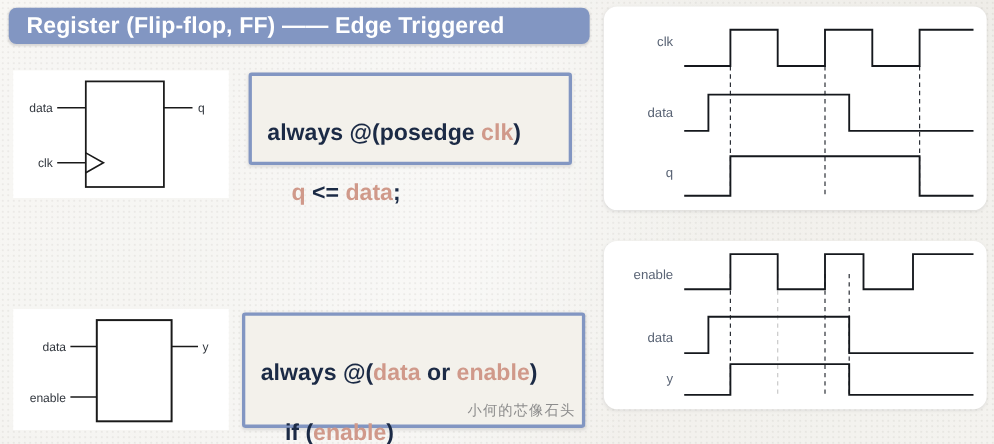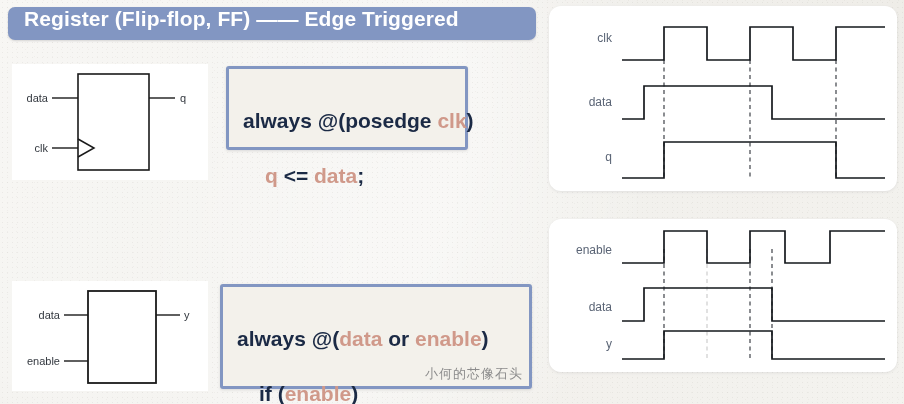--- a/index.html
+++ b/index.html
@@ -36,20 +36,21 @@
 
   
   .section-header {
     position: absolute;
     left: 8px;
     width: 528px;
     height: 33px;
     background: #8296c2;
     border-radius: 7px;
     display: flex;
+    align-items: center;
     padding-left: 16px;
     color: #ffffff;
     font-size: 21px;
     font-weight: bold;
     letter-spacing: .1px;
     white-space: nowrap;
     box-shadow: 0 1px 2px rgba(60,60,70,.18);
   }
   #header-register { top: 7px; }
   #header-latch    { top: 226px; }
@@ -73,21 +74,21 @@
     border-radius: 3px;
     padding: 10px 12px 10px 14px;
     font-family: "Liberation Sans", sans-serif;
     font-size: 21px;
     font-weight: bold;
     color: #1b2a45;
     line-height: 1.32;
     white-space: pre;
     box-shadow: 0 1px 3px rgba(60,60,70,.15);
   }
-  #code-register { left: 226px; top: 66px;  width: 242px; height: 84px; }
+  #code-register { left: 226px; top: 66px;  width: 294px; height: 84px; }
   #code-latch    { left: 220px; top: 284px; width: 312px; height: 105px; }
 
   .hl { color: #d0998a; }          
   .ind1 { padding-left: 22px; }
 
   .watermark {
     position: absolute;
     right: 6px;
     bottom: 4px;
     font-size: 13px;

